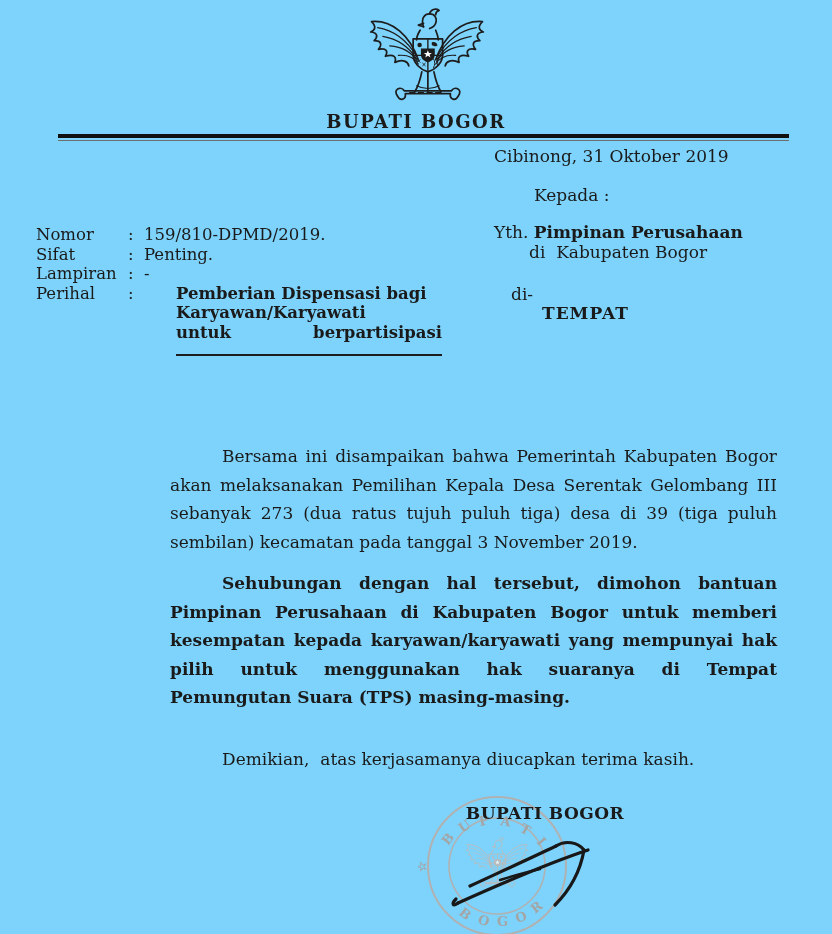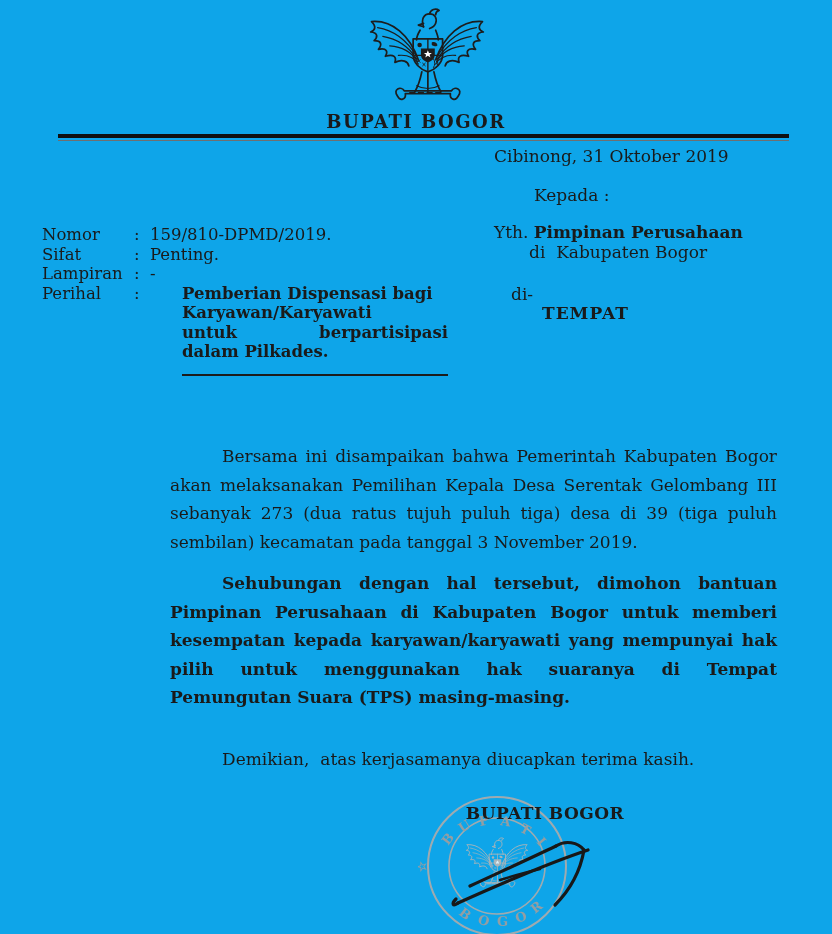--- a/index.html
+++ b/index.html
@@ -1,17 +1,17 @@
 <!DOCTYPE html>
 <html><head>
 <meta charset="utf-8">
 <style>
   html,body{margin:0;padding:0;background:#ffffff;}
   .page{
-    position:relative;width:832px;height:934px;background:#0ea5e9;overflow:hidden;
+    position:relative;width:832px;height:934px;background:#7dd3fc;overflow:hidden;
     font-family:"DejaVu Serif","Liberation Serif",serif;color:#1a1a1a;
   }
   .abs{position:absolute;}
   .prewrap{white-space:pre-wrap;}
   .pre{white-space:pre;}
 
   
   .emblem{left:366px;top:6px;width:122px;height:104px;color:#1d1d1d;}
   .lh-title{left:0;top:111px;width:832px;text-align:center;font-weight:700;
     font-size:18px;letter-spacing:1.5px;}
@@ -22,21 +22,21 @@
   
   .date{left:494px;top:146px;font-size:17px;}
   .kepada{left:534px;top:185px;font-size:17px;text-align:right;}
   .yth{left:494px;top:223px;font-size:17px;line-height:19.5px;}
   .yth .b{font-weight:700;}
   .yth-loc{padding-left:35px;font-weight:400;}
   .di-line{left:511px;top:284px;font-size:17px;}
   .tempat{left:542px;top:303px;font-size:17px;font-weight:700;letter-spacing:1px;}
 
   
-  .meta{left:42px;top:225px;font-size:16.5px;line-height:19.5px;}
+  .meta{left:36px;top:225px;font-size:16.5px;line-height:19.5px;}
   .meta-grid{display:grid;grid-template-columns:92px 16px 268px;}
   .meta-grid .cell{min-height:19.5px;}
   .perihal-value{font-weight:700;border-bottom:2px solid #1c1c1c;padding-bottom:12px;
     width:266px;margin-left:32px;}
   .perihal-value .stretch{text-align:justify;text-align-last:justify;}
 
   
   .body-block{left:165px;top:437px;width:617px;font-size:17px;line-height:28.5px;
     text-align:justify;}
   .body-block p{margin:5px;text-indent:52px;}
@@ -133,21 +133,20 @@
       <div class="cell">Lampiran</div>
       <div class="cell">:</div>
       <div class="cell">-</div>
 
       <div class="cell">Perihal</div>
       <div class="cell">:</div>
       <div class="cell perihal-value">
         <div>Pemberian Dispensasi bagi</div>
         <div>Karyawan/Karyawati</div>
         <div class="stretch">untuk berpartisipasi</div>
-        <div>dalam Pilkades.</div>
       </div>
     </div>
   </div>
 
   <div class="abs body-block">
     <p class="p1 prewrap">Bersama ini disampaikan bahwa Pemerintah Kabupaten Bogor akan melaksanakan Pemilihan Kepala Desa Serentak Gelombang III sebanyak 273 (dua ratus tujuh puluh tiga) desa di 39 (tiga puluh sembilan) kecamatan pada tanggal 3 November 2019.</p>
     <p class="p2 prewrap">Sehubungan dengan hal tersebut, dimohon bantuan Pimpinan Perusahaan di Kabupaten Bogor untuk memberi kesempatan kepada karyawan/karyawati yang mempunyai hak pilih untuk menggunakan hak suaranya di Tempat Pemungutan Suara (TPS) masing-masing.</p>
     <p class="p3 prewrap">Demikian,  atas kerjasamanya diucapkan terima kasih.</p>
   </div>
 

